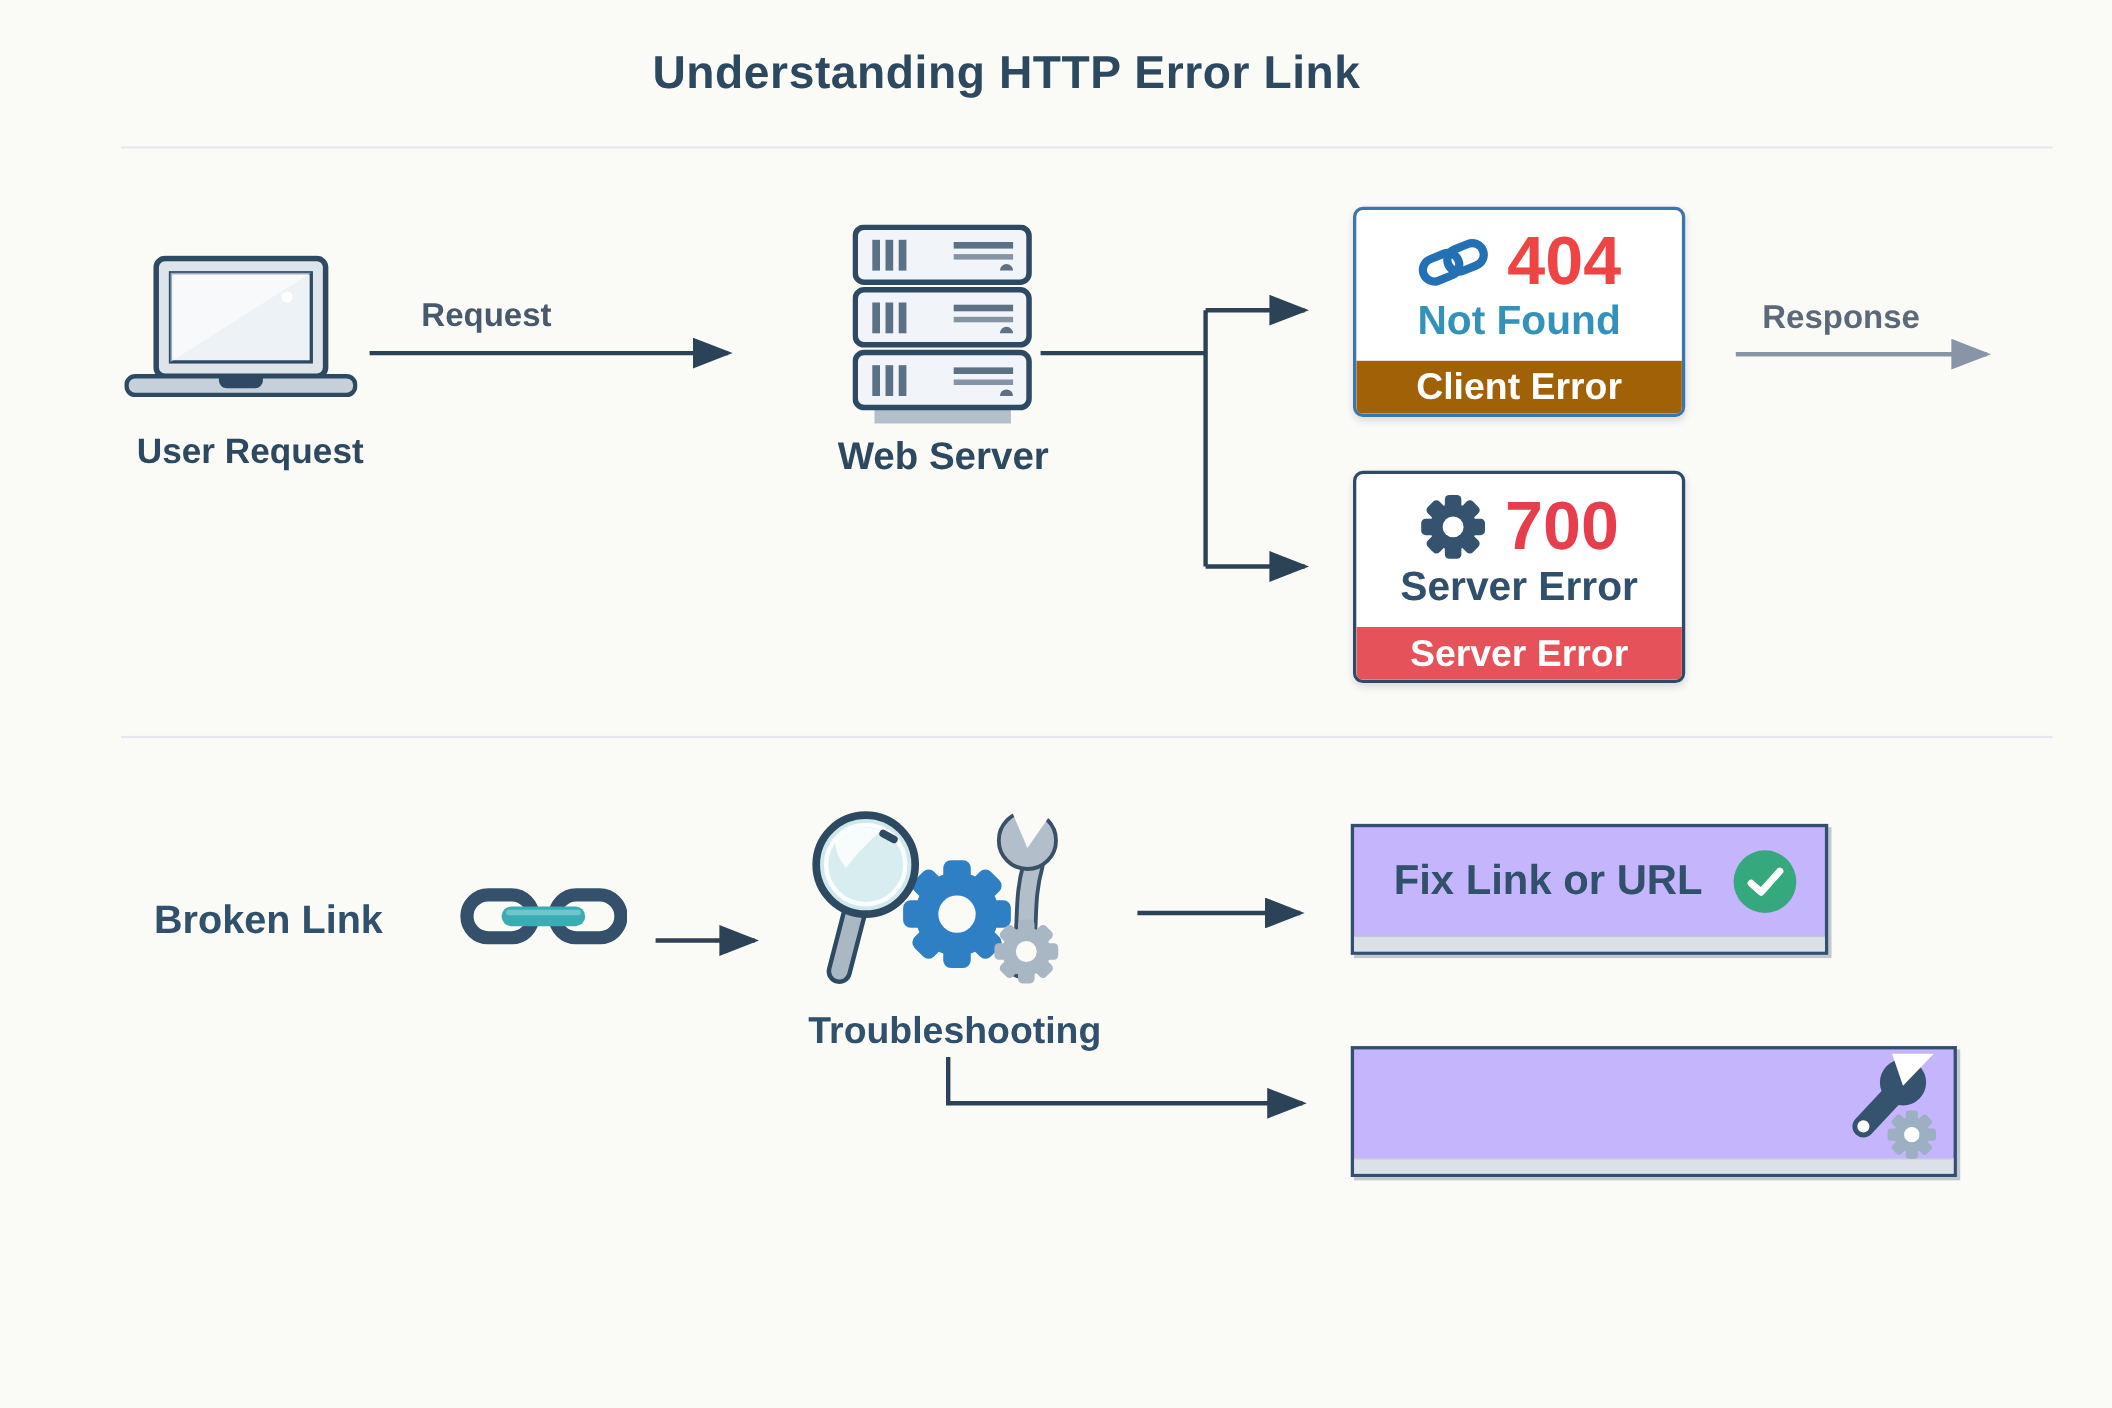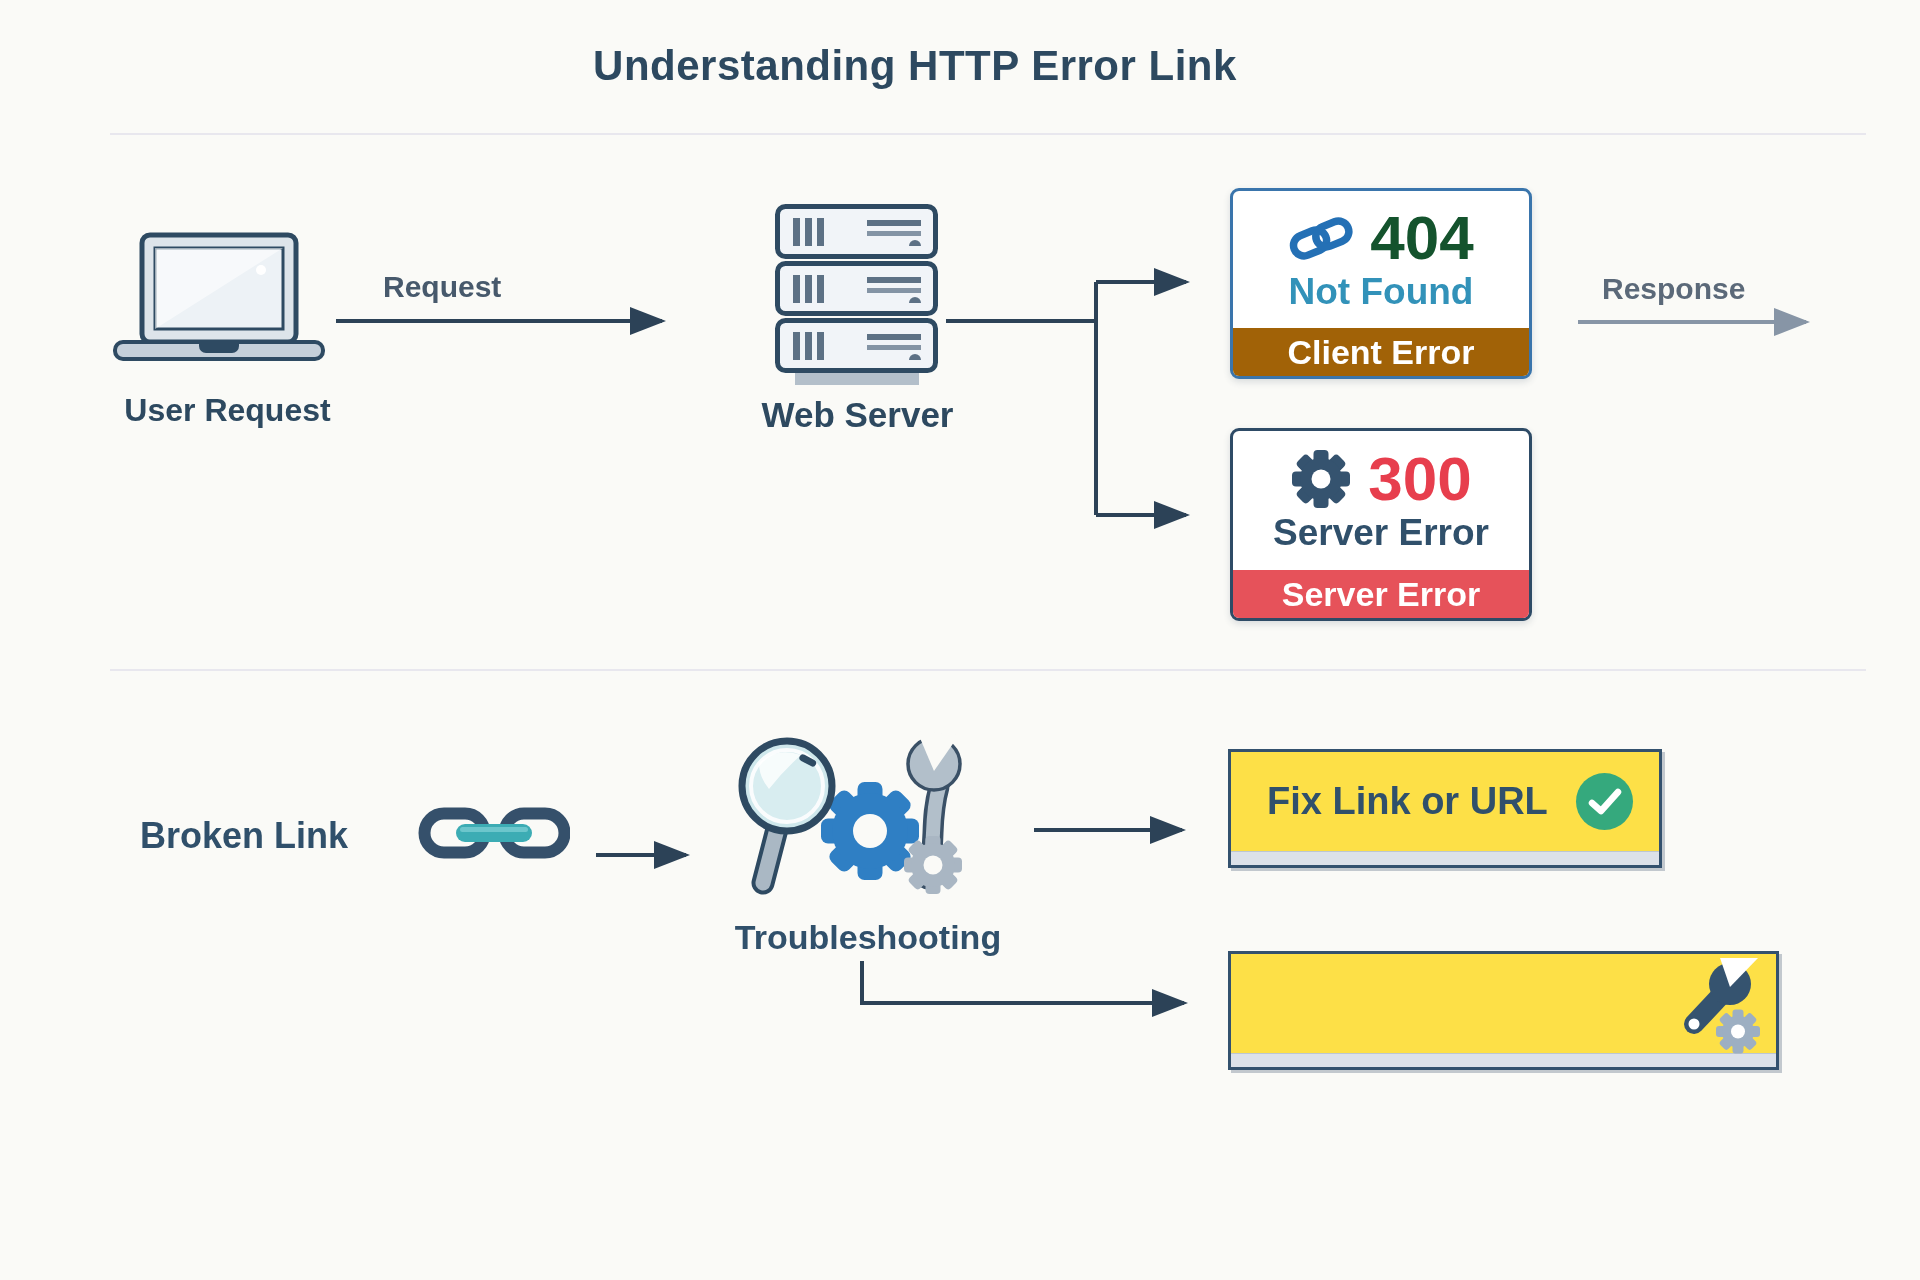--- a/index.html
+++ b/index.html
@@ -25,34 +25,34 @@
   .err-card{
     width:296px;background:#ffffff;border-radius:9px;
     display:flex;flex-direction:column;overflow:hidden;
     box-shadow:0 3px 7px rgba(50,70,95,.16);
   }
   .err-card.c404{border:3px solid #3a75ac;height:185px;}
   .err-card.c500{border:3px solid #2e4b66;height:187px;}
   .err-top{flex:1;display:flex;flex-direction:column;align-items:center;justify-content:center;}
   .err-row{display:flex;align-items:center;gap:16px;}
   .err-code{font-size:62px;font-weight:700;line-height:1;}
-  .c404 .err-code{color:#14532d;}
+  .c404 .err-code{color:#ef4444;}
   .c500 .err-code{color:#e73e4d;}
   .err-name{font-size:37px;font-weight:700;margin-top:2px;}
   .c404 .err-name{color:#3292b9;}
   .c500 .err-name{color:#30506b;}
   .err-banner{
     height:48px;display:flex;align-items:center;justify-content:center;
     color:#ffffff;font-size:34px;font-weight:600;
   }
   .c404 .err-banner{background:#a16207;}
   .c500 .err-banner{background:#e6525a;}
   
   .outcome{
-    background:#fde047;border:3px solid #33516e;
+    background:#c4b5fd;border:3px solid #33516e;
     box-shadow:3px 3px 0 rgba(110,125,145,.40);
     display:flex;flex-direction:column;
   }
   .outcome .body{flex:1;display:flex;align-items:center;position:relative;}
   .outcome .footer{height:13px;background:#dce1e9;border-top:1px solid #bcc6d2;}
   .outcome-text{font-size:38px;font-weight:600;color:#30506b;white-space:nowrap;}
   .check-circle{
     width:57px;height:57px;border-radius:50%;background:#35a97d;
     display:flex;align-items:center;justify-content:center;
   }
@@ -154,21 +154,21 @@
       <svg width="62" height="62" viewBox="0 0 62 62">
         <g fill="#35536f">
           <rect x="2" y="23.5" width="58" height="15" rx="4"></rect>
           <rect x="2" y="23.5" width="58" height="15" rx="4" transform="rotate(45 31 31)"></rect>
           <rect x="2" y="23.5" width="58" height="15" rx="4" transform="rotate(90 31 31)"></rect>
           <rect x="2" y="23.5" width="58" height="15" rx="4" transform="rotate(135 31 31)"></rect>
           <circle cx="31" cy="31" r="21"></circle>
         </g>
         <circle cx="31" cy="31" r="9.5" fill="#ffffff"></circle>
       </svg>
-      <div class="err-code">300</div>
+      <div class="err-code">700</div>
     </div>
     <div class="err-name">Server Error</div>
   </div>
   <div class="err-banner">Server Error</div>
 </div>
 
 <div class="abs node-label" style="left:140px;top:815px;width:250px;font-size:36px;text-align:left;color:#30506b;">Broken Link</div>
 
 <svg class="abs" style="left:418px;top:805px;" width="152" height="56" viewBox="0 0 152 56">
   <rect x="6.5" y="8.5" width="60" height="39" rx="19.5" fill="none" stroke="#35506b" stroke-width="12"></rect>

